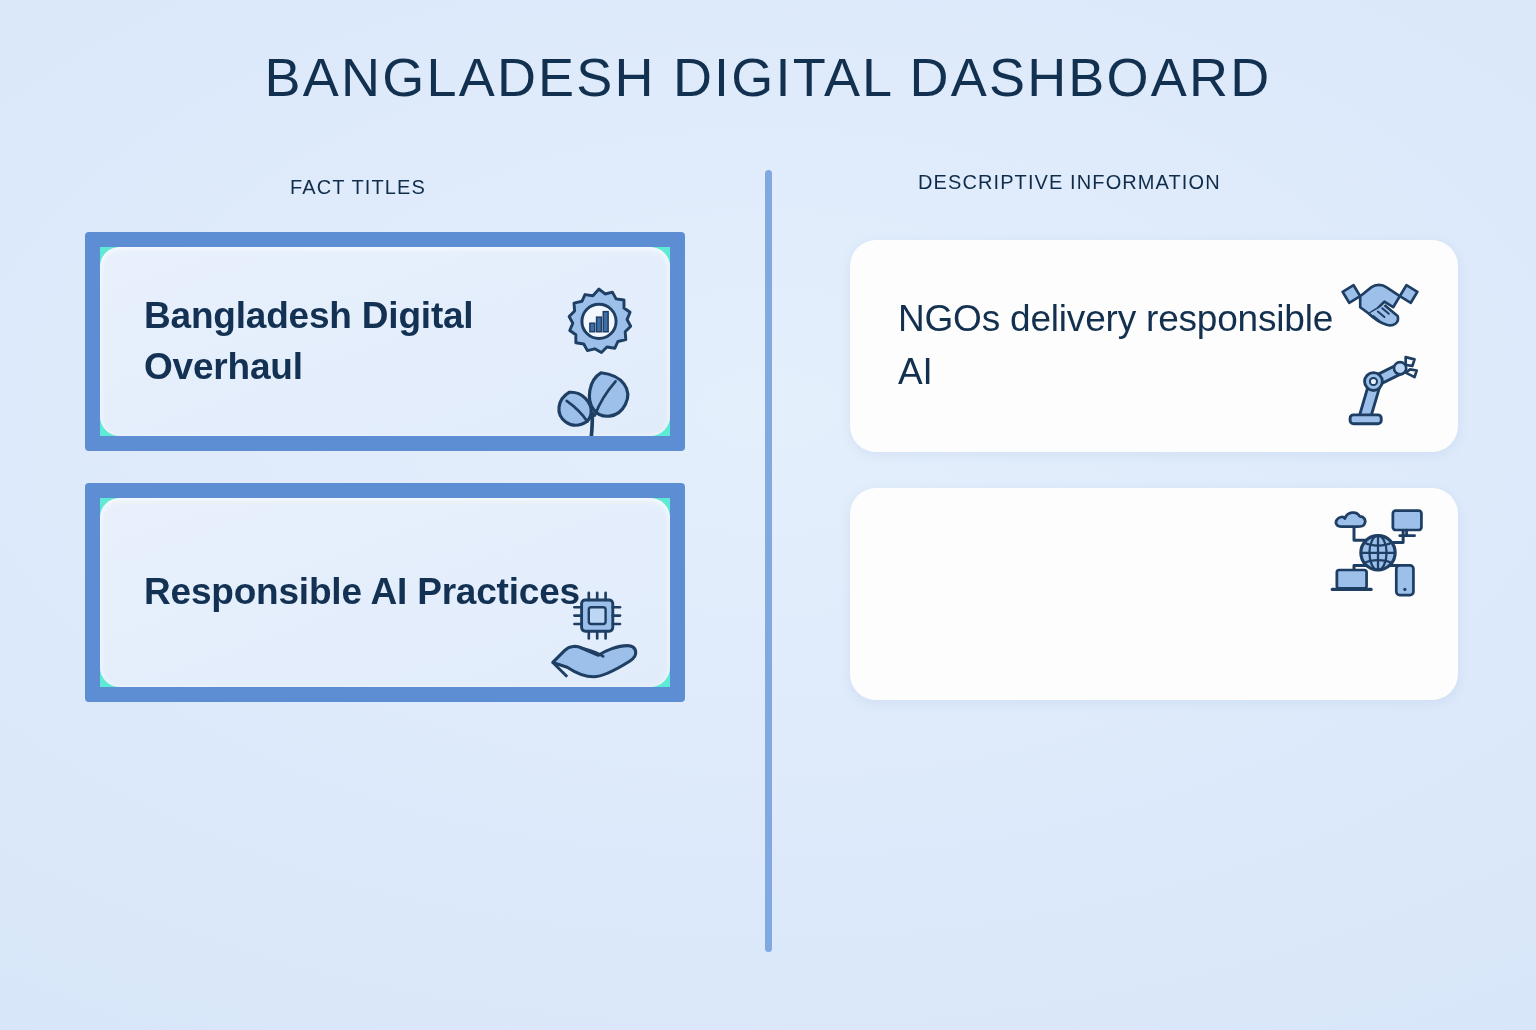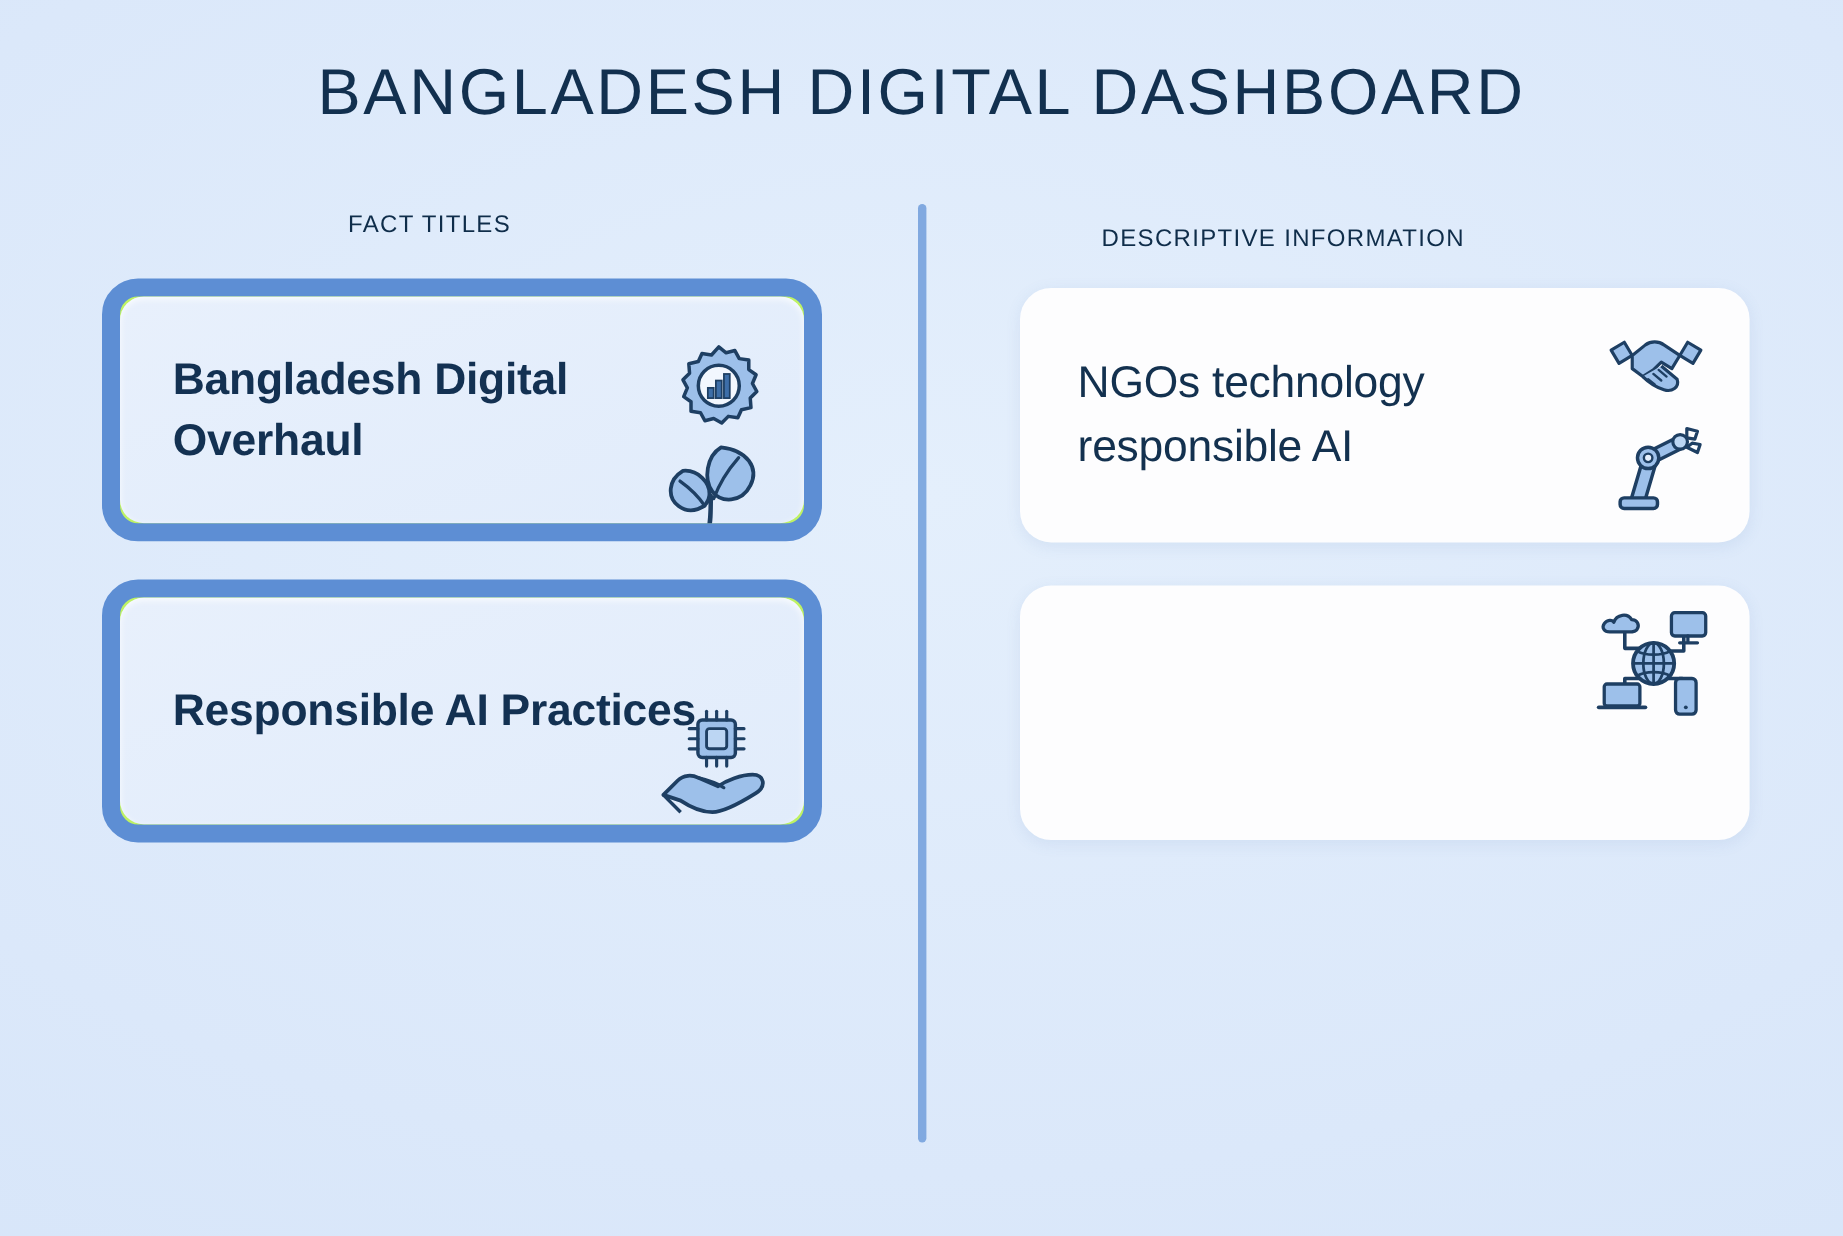--- a/index.html
+++ b/index.html
@@ -39,21 +39,21 @@
   
   .col-head {
     position: absolute;
     font-size: 20px;
     letter-spacing: 1.1px;
     color: #0f2d4a;
     font-weight: 400;
     white-space: nowrap;
   }
   .col-head.left  { left: 290px; top: 176px; }
-  .col-head.right { left: 918px; top: 188px; }
+  .col-head.right { left: 918px; top: 171px; }
 
   
   .divider {
     position: absolute;
     left: 765px;
     top: 170px;
     width: 7px;
     height: 782px;
     background: #7ba5de;
     border-radius: 6px;
@@ -68,22 +68,22 @@
   }
   .col.left  { left: 85px;  top: 232px; width: 600px; gap: 32px; }
   .col.right { left: 850px; top: 240px; width: 608px; gap: 36px; }
 
   
   .card-left {
     position: relative;
     box-sizing: border-box;
     height: 219px;
     border: 15px solid #5d8ed4;
-    border-radius: 30px;
-    background: #bef264;
+    border-radius: 4px;
+    background: #5eead4;
     display: flex;
     align-items: center;
     padding: 0 34px 0 44px;
     overflow: hidden;
   }
   .card-left .inner-sheet {
     position: absolute;
     left: 0; top: 0; right: 0; bottom: 0;
     border-radius: 20px;
     background: linear-gradient(160deg, #e8f0fc 0%, #e1ecfb 100%);
@@ -211,21 +211,21 @@
         </svg>
       </div>
     </div>
 
 
   </div>
 
   <div class="col right">
 
     <div class="card-right">
-      <div class="card-right-text">NGOs technology responsible AI</div>
+      <div class="card-right-text">NGOs delivery responsible AI</div>
       <div class="card-right-icons">
 
         <svg class="ico" style="left:18px; top:34px;" width="88" height="62" viewBox="0 0 80 56">
           <path d="M6 16 L16 10 L22 20 L12 26 Z" fill="#9dc0ea" stroke="#1e3f63" stroke-width="2.4" stroke-linejoin="round"></path>
           <path d="M74 16 L64 10 L58 20 L68 26 Z" fill="#9dc0ea" stroke="#1e3f63" stroke-width="2.4" stroke-linejoin="round"></path>
           <path d="M22 20 L32 12 C36 9 42 9 46 12 L58 20 L52 30 L44 25 L38 31 L30 36 L22 30 Z" fill="#9dc0ea" stroke="#1e3f63" stroke-width="2.4" stroke-linejoin="round"></path>
           <path d="M30 36 C34 40 40 44 46 46 C52 48 58 44 56 38 L44 28" fill="#9dc0ea" stroke="#1e3f63" stroke-width="2.4" stroke-linejoin="round"></path>
           <g stroke="#1e3f63" stroke-width="1.8" stroke-linecap="round" fill="none">
             <path d="M34 38 L39 42"></path>
               <path d="M38 34 L44 39"></path>

